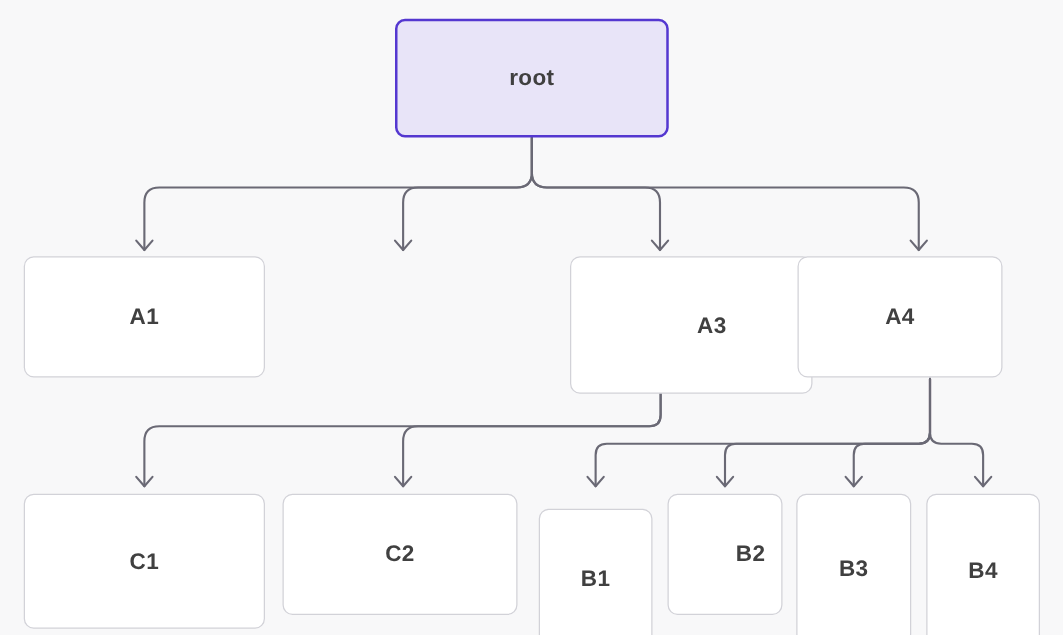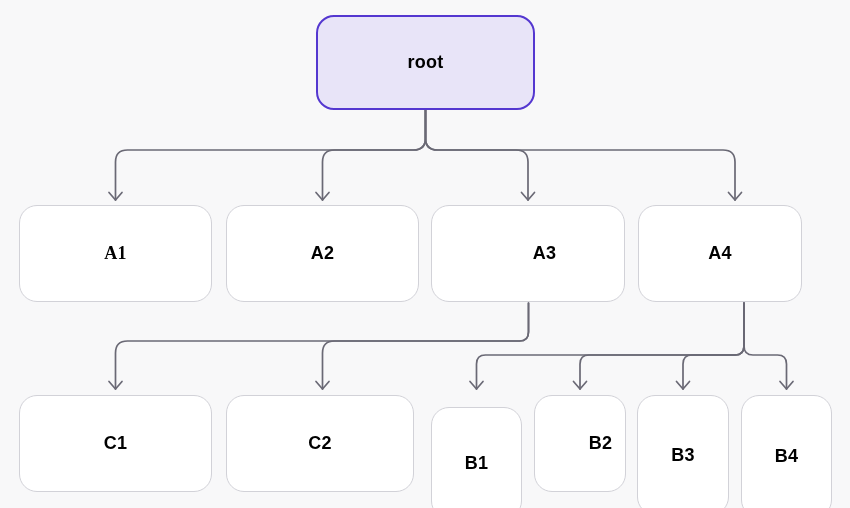--- a/index.html
+++ b/index.html
@@ -22,24 +22,24 @@
     pointer-events: none;
     z-index: 1;
   }
   .node {
     position: absolute;
     display: flex;
     align-items: center;
     justify-content: center;
     background: #ffffff;
     border: 1.5px solid #d2d2d8;
-    border-radius: 18px;
+    border-radius: 8px;
     box-sizing: border-box;
     z-index: 2;
-    color: #000000;
+    color: #404040;
     font-size: 18px;
     font-weight: 700;
     letter-spacing: 0.3px;
   }
   .node-root {
     background: #e8e4f8;
     border: 2px solid #5437d0;
   }
   .node-label { display: inline-block; }
 </style>
@@ -75,34 +75,31 @@
       <path d="M573.5,381.5 L580,389 L586.5,381.5"></path>
       <path d="M676.5,381.5 L683,389 L689.5,381.5"></path>
       <path d="M780,381.5 L786.5,389 L793,381.5"></path>
     </g>
   </svg>
 
   <div class="node node-root" style="left:316px; top:15px; width:219px; height:95px;">
     <span class="node-label">root</span>
   </div>
 
-  <div class="node" style="left:19px; top:205px; width:193px; height:97px;font-family:Liberation Serif, serif;">
+  <div class="node" style="left:19px; top:205px; width:193px; height:97px;">
     <span class="node-label">A1</span>
   </div>
-  <div class="node" style="left:226px; top:205px; width:193px; height:97px;">
-    <span class="node-label">A2</span>
-  </div>
-  <div class="node" style="left:431px; top:205px; width:194px; height:97px;padding-left:33px;">
+  <div class="node" style="left:456px; top:205px; width:194px; height:110px;padding-left:33px;">
     <span class="node-label">A3</span>
   </div>
   <div class="node" style="left:638px; top:205px; width:164px; height:97px;">
     <span class="node-label">A4</span>
   </div>
 
-  <div class="node" style="left:19px; top:395px; width:193px; height:97px;">
+  <div class="node" style="left:19px; top:395px; width:193px; height:108px;">
     <span class="node-label">C1</span>
   </div>
   <div class="node" style="left:226px; top:395px; width:188px; height:97px;">
     <span class="node-label">C2</span>
   </div>
   <div class="node" style="left:431px; top:395px; width:91px; height:112px;margin-top:12px;">
     <span class="node-label">B1</span>
   </div>
   <div class="node" style="left:534px; top:395px; width:92px; height:97px;padding-left:41px;">
     <span class="node-label">B2</span>

